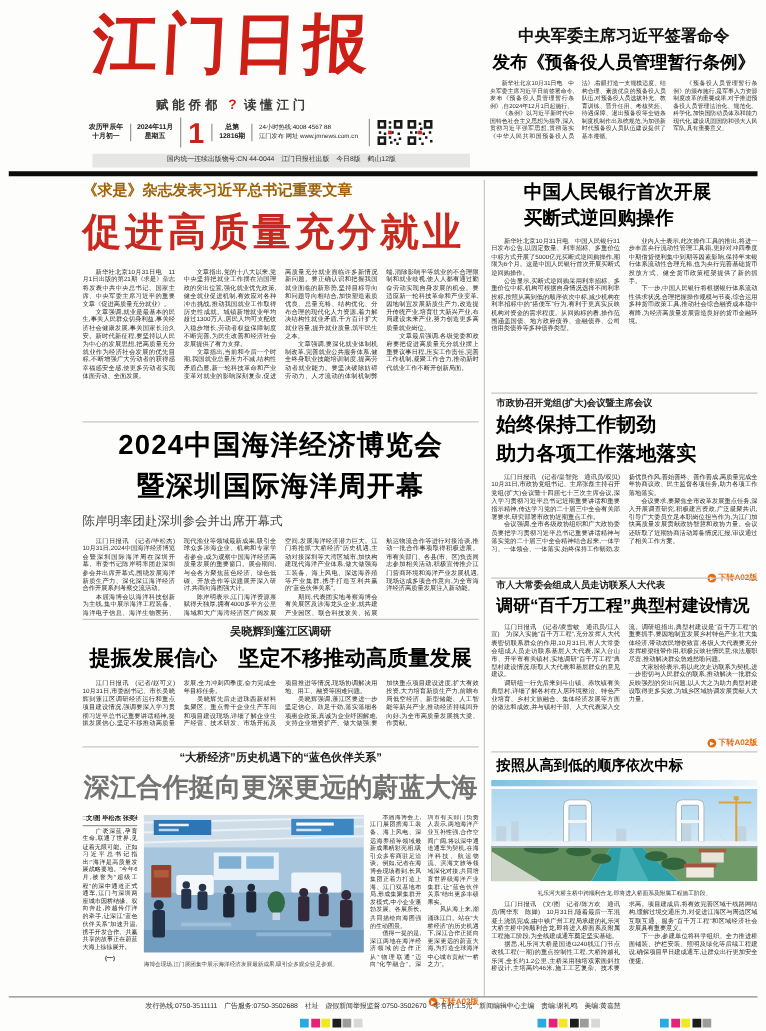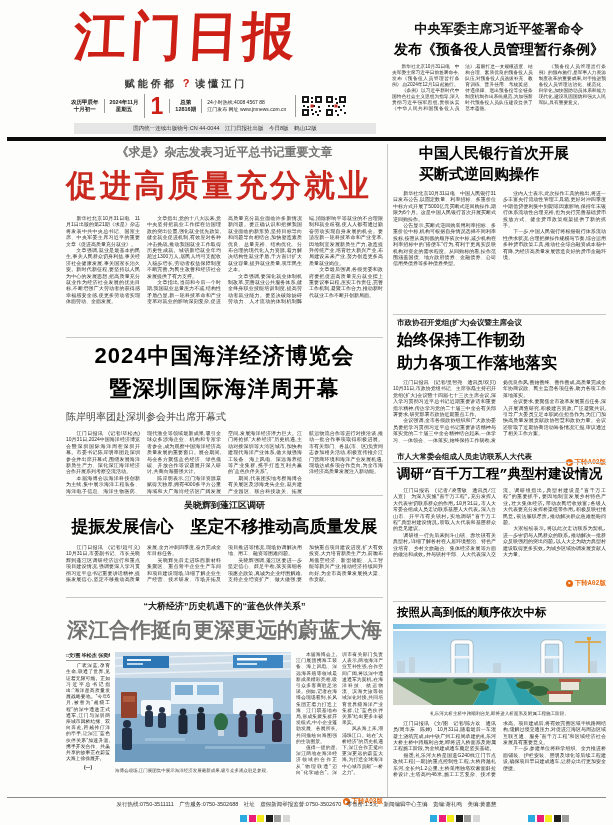--- a/index.html
+++ b/index.html
@@ -41,21 +41,21 @@
   .bodytxt { text-align:justify; color:#2b2b2b; overflow:hidden; white-space:pre-wrap; }
   .b3 { column-count:3; column-gap:6px; font-size:4.7px; line-height:6px; height:64px; margin-top:5px; }
   .b4 { column-count:4; column-gap:7px; font-size:5px; line-height:6.4px; }
   .b2 { column-count:2; column-gap:7px; font-size:5px; line-height:6.4px; }
   .black-rule { position:absolute; left:7px; top:137px; width:599px; height:3.5px; background:#0c0c0c; }
   .hline { position:absolute; height:0.6px; background:#c6c6c6; }
   .vline { position:absolute; width:0.6px; background:#c9c9c9; }
   
   .art { position:absolute; }
   .a1 { left:66px; top:144px; width:317px; }
-  .a1 .kicker { text-align:center; font-weight:bold; font-size:12px; color:#737373; }
+  .a1 .kicker { font-weight:bold; font-size:12px; color:#a16207; }
   .a1 .headline { font-weight:bold; font-size:31px; color:#c8281e; letter-spacing:3px; margin-top:4px; }
   .a1 .bodytxt { height:128px; margin-top:8px; }
   .a2 { left:66px; top:341px; width:317px; }
   .a2 .h1, .a2 .h2 { text-align:center; font-weight:bold; font-size:22px; color:#000; letter-spacing:1px; }
   .a2 .h2 { margin-top:3px; }
   .a2 .subtitle { text-align:left; font-size:10px; color:#444; margin-top:6px; }
   .a2 .bodytxt { height:84px; margin-top:6px; }
   .a3 { left:66px; top:499px; width:317px; }
   .a3 .kicker { text-align:center; font-weight:bold; font-size:9px; }
   .a3 .headline { text-align:center; font-weight:bold; font-size:17px; margin-top:3px; color:#000; }
@@ -74,21 +74,21 @@
   
   .r1 { left:393px; top:144px; width:213px; }
   .r1 .h1, .r1 .h2 { font-weight:bold; font-size:15px; padding-left:26px; color:#000; }
   .r1 .h2 { margin-top:2px; }
   .r1 .bodytxt { height:124px; margin-top:6px; }
   .r2 { left:393px; top:318px; width:213px; }
   .r2 .kicker, .r3 .kicker { font-weight:bold; font-size:7.5px; color:#222; padding-left:4px; }
   .r2 .h1, .r2 .h2 { font-weight:bold; font-size:16px; padding-left:4px; margin-top:2px; color:#000; }
   .r2 .bodywrap { position:relative; margin-top:5px; }
   .r2 .bodytxt { height:88px; }
-  .r3 { left:393px; top:452px; width:213px;font-family:Liberation Mono, monospace; }
+  .r3 { left:393px; top:463px; width:213px; }
   .r3 .headline { font-weight:bold; font-size:13.5px; padding-left:4px; margin-top:3px; color:#000; }
   .r3 .bodywrap { position:relative; margin-top:5px; }
   .r3 .bodytxt { height:100px; }
   .r4 { left:393px; top:605px; width:213px; }
   .r4 .headline { font-weight:bold; font-size:11.5px; padding-left:4px; color:#000; }
   .r4 .band { height:5px; margin-top:4px; background:linear-gradient(90deg,#7fc0e4,#dbeffb 85%,#eef7fd); }
   .r4 .photo { margin-top:2px; }
   .r4 .photo-cap { font-size:4.6px; line-height:5.8px; color:#333; margin-top:2px; text-align:center; }
   .r4 .bodytxt { height:78px; margin-top:3px; }
   

